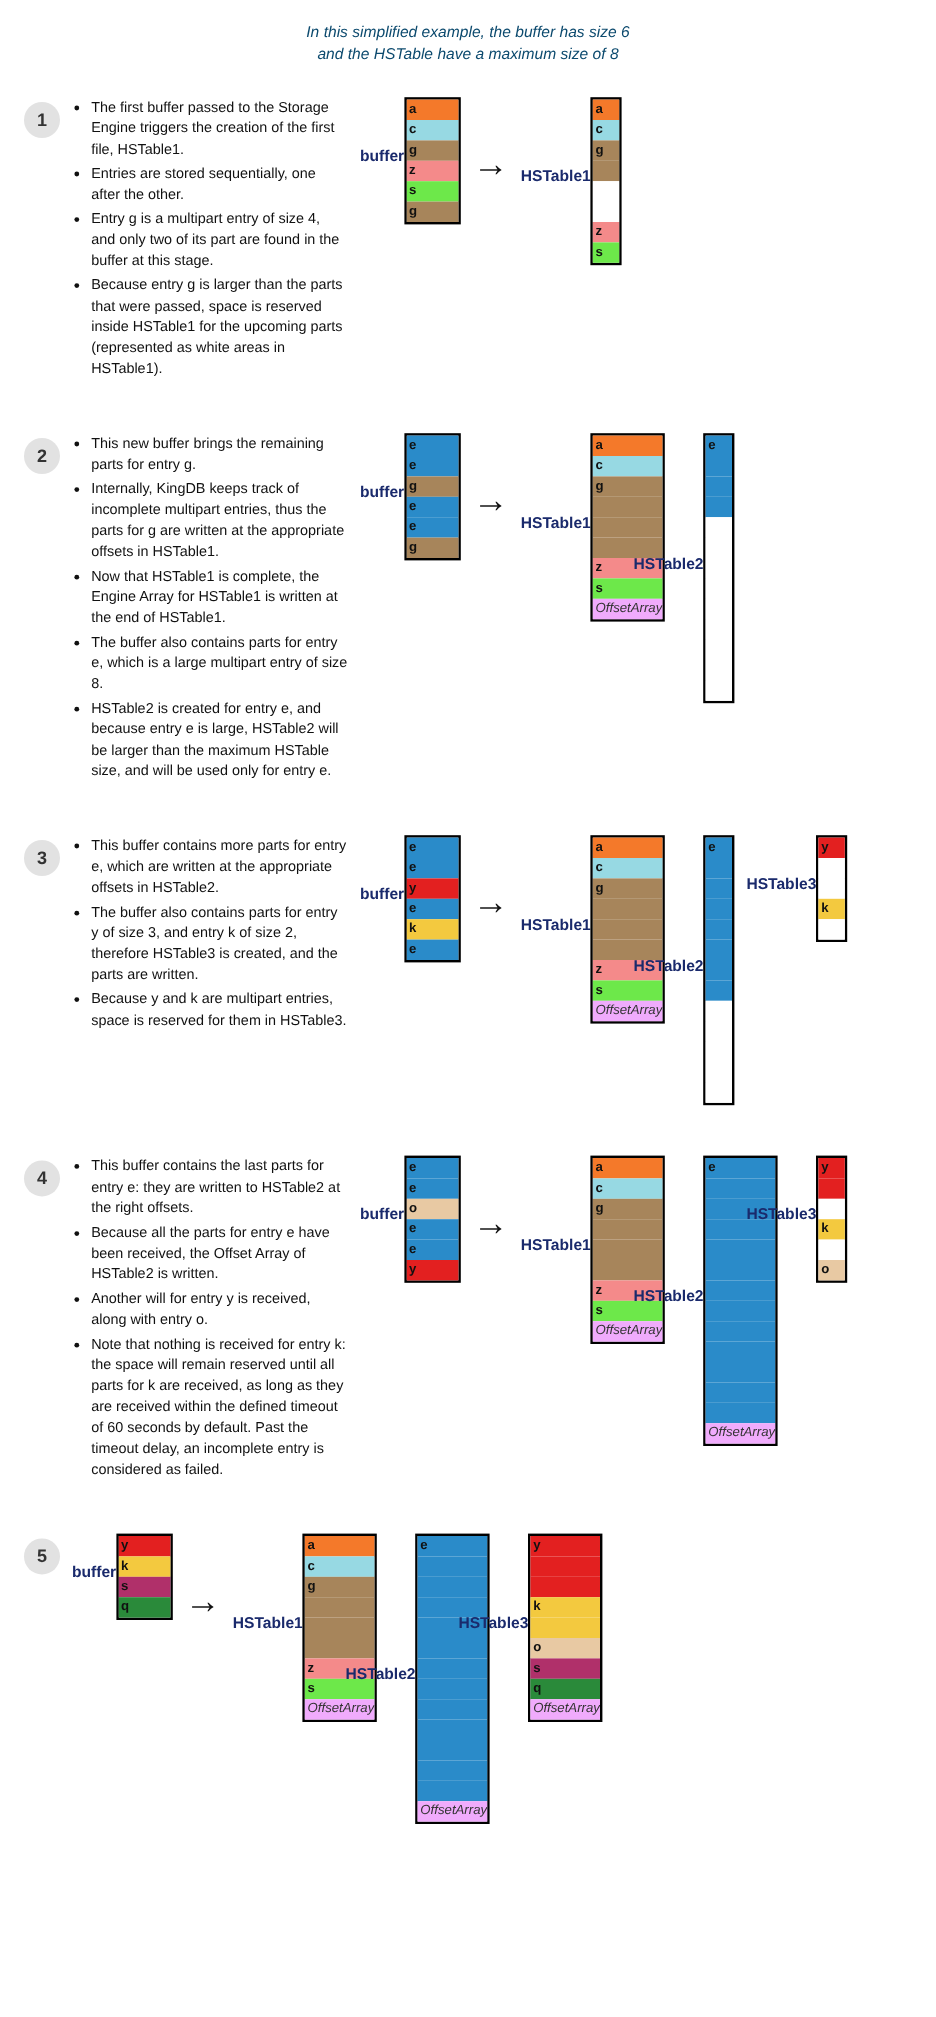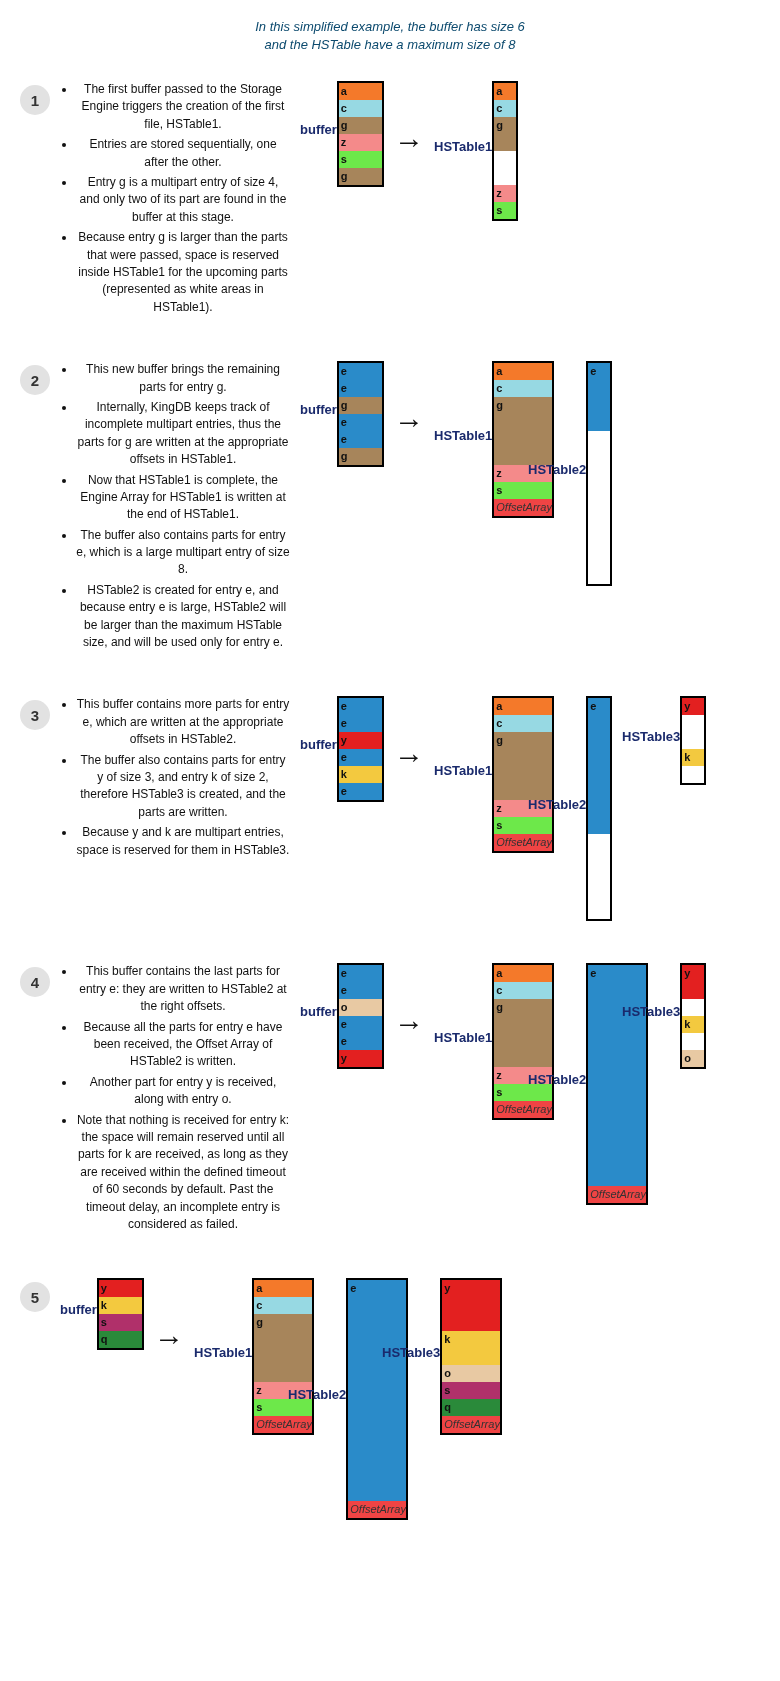--- a/index.html
+++ b/index.html
@@ -4,27 +4,27 @@
 <style>
   * { box-sizing: border-box; margin: 0; padding: 0; }
   body { font-family: Arial, Helvetica, sans-serif; background: #fff; color: #111; width: 780px; }
   .page { padding: 18px 20px 30px; }
   h1 { text-align: center; font-size: 26px; font-weight: bold; margin-bottom: 6px; }
   .subtitle { text-align: center; font-style: italic; color: #0c4a6e; font-size: 13px; line-height: 1.35; margin-bottom: 28px; }
   .step { display: flex; align-items: flex-start; gap: 10px; margin-bottom: 42px; }
   .num { width: 30px; height: 30px; border-radius: 50%; background: #e2e2e2; color: #333; font-weight: bold; font-size: 15px; display: flex; align-items: center; justify-content: center; flex: 0 0 30px; margin-top: 4px; }
   .text { width: 230px; font-size: 12px; line-height: 1.45; }
   .text ul { list-style: disc; padding-left: 16px; }
-  .text li { margin-bottom: 3px; text-align: center; }
+  .text li { margin-bottom: 3px; }
   .diagram { display: flex; align-items: flex-start; gap: 10px; padding-top: 0; }
   .tcol { display: flex; flex-direction: row; align-items: center; width: 84px; }
   .tlabel { color: #1a2a6c; font-weight: bold; font-size: 13px; margin-bottom: 8px; height: 16px; }
   .table { border: 2px solid #000; width: 84px; display: flex; flex-direction: column; }
   .row { height: 17px; font-size: 11px; font-weight: bold; padding-left: 2px; line-height: 16px; overflow: hidden; }
-  .offset { background: #ef4444; color: #333; font-style: italic; font-weight: normal; font-size: 11px; }
+  .offset { background: #f0abfc; color: #333; font-style: italic; font-weight: normal; font-size: 11px; }
   .arrow { font-size: 30px; font-weight: bold; margin-top: 42px; line-height: 1; }
   
   .c-a { background: #f4792a; }   
   .c-c { background: #97d9e3; }   
   .c-g { background: #a7855b; }   
   .c-z { background: #f48a8a; }   
   .c-s { background: #6de84a; }   
   .c-e { background: #2a8bc9; }   
   .c-y { background: #e32020; }   
   .c-k { background: #f3c93f; }   
@@ -203,21 +203,21 @@
             </div>
           </div>
         </div>
       </div>
       <div class="step">
         <div class="num">4</div>
         <div class="text">
           <ul>
             <li>This buffer contains the last parts for entry e: they are written to HSTable2 at the right offsets.</li>
             <li>Because all the parts for entry e have been received, the Offset Array of HSTable2 is written.</li>
-            <li>Another part for entry y is received, along with entry o.</li>
+            <li>Another will for entry y is received, along with entry o.</li>
             <li>Note that nothing is received for entry k: the space will remain reserved until all parts for k are received, as long as they are received within the defined timeout of 60 seconds by default. Past the timeout delay, an incomplete entry is considered as failed.</li>
           </ul>
         </div>
         <div class="diagram">
           <div class="tcol">
             <div class="tlabel">buffer</div>
             <div class="table">
               <div class="row c-e">e</div>
               <div class="row c-e">e</div>
               <div class="row c-o">o</div>

